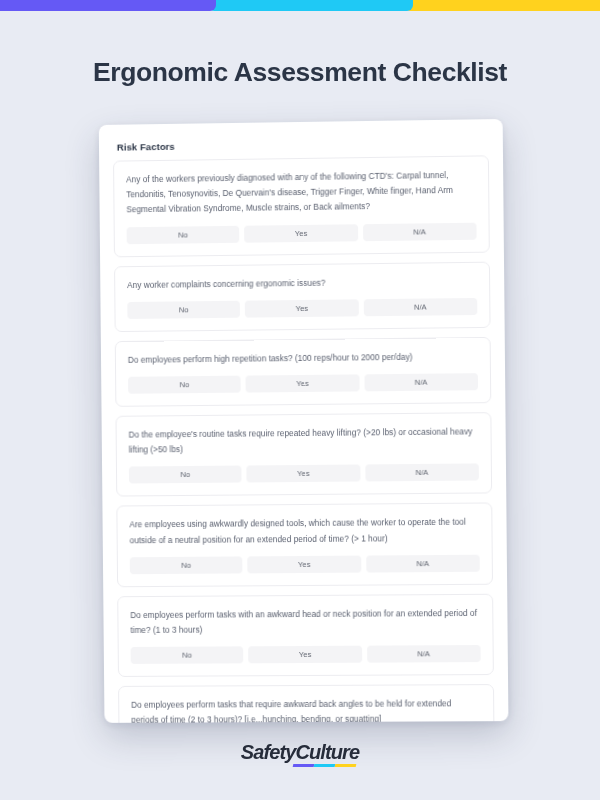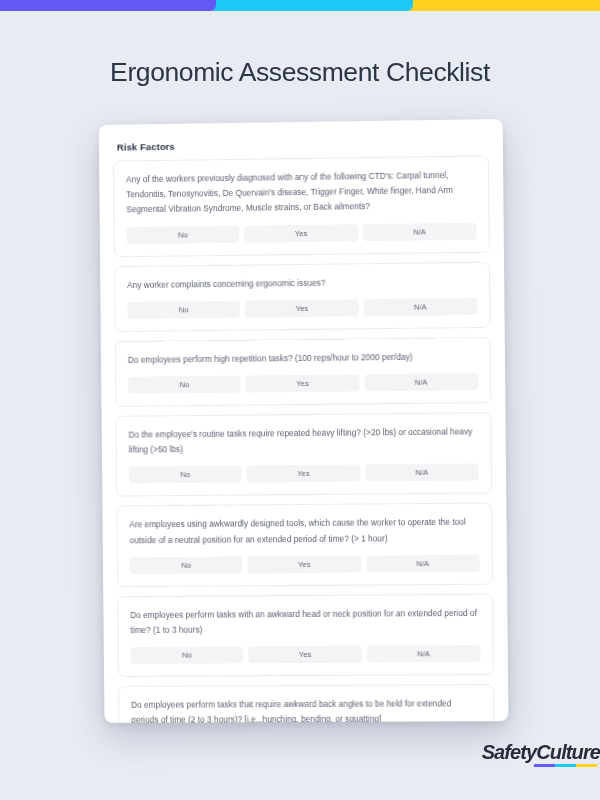--- a/index.html
+++ b/index.html
@@ -35,21 +35,21 @@
   .seg-yellow { left: 404px; width: 202px; background: #ffd21e; z-index: 1; }
 
   
   .page-title {
     position: absolute;
     top: 57px;
     left: 0;
     width: 600px;
     text-align: center;
     font-size: 26.5px;
-    font-weight: normal;
+    font-weight: bold;
     letter-spacing: -0.4px;
     color: #2b3546;
     font-family: "Liberation Sans", sans-serif;
   }
 
   
   .card-stage {
     position: absolute;
     top: 122px;
     left: 98px;
@@ -118,21 +118,21 @@
     cursor: pointer;
     padding: 0;
   }
 
   
   .footer-logo {
     position: absolute;
     bottom: 36px;
     left: 0;
     width: 600px;
-    text-align: right;
+    text-align: center;
   }
   .logo-wrap {
     display: inline-block;
     position: relative;
   }
   .logo-text {
     font-size: 20px;
     font-weight: bold;
     font-style: italic;
     color: #262c3a;

